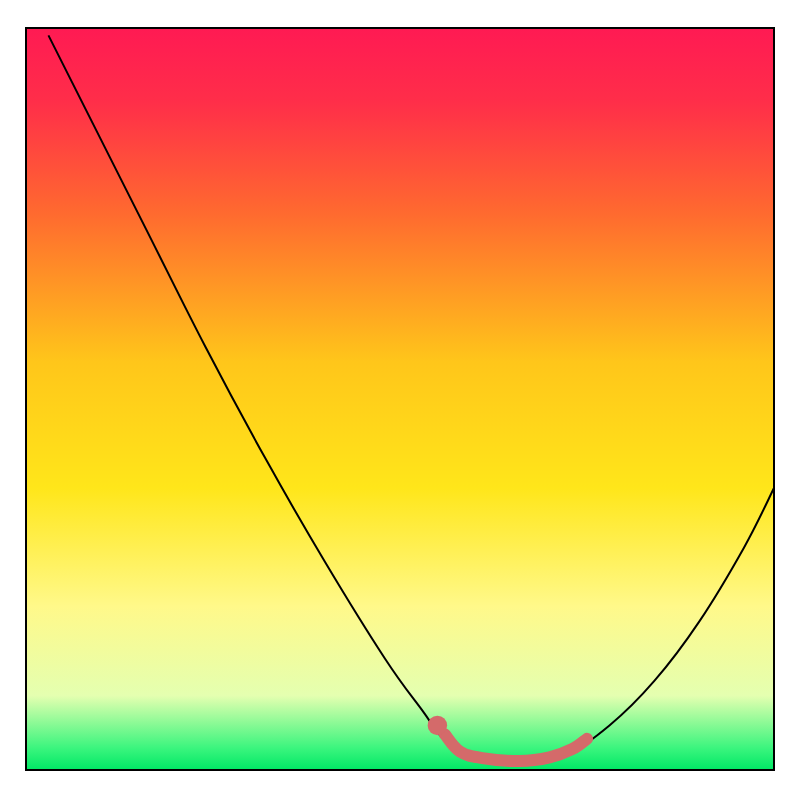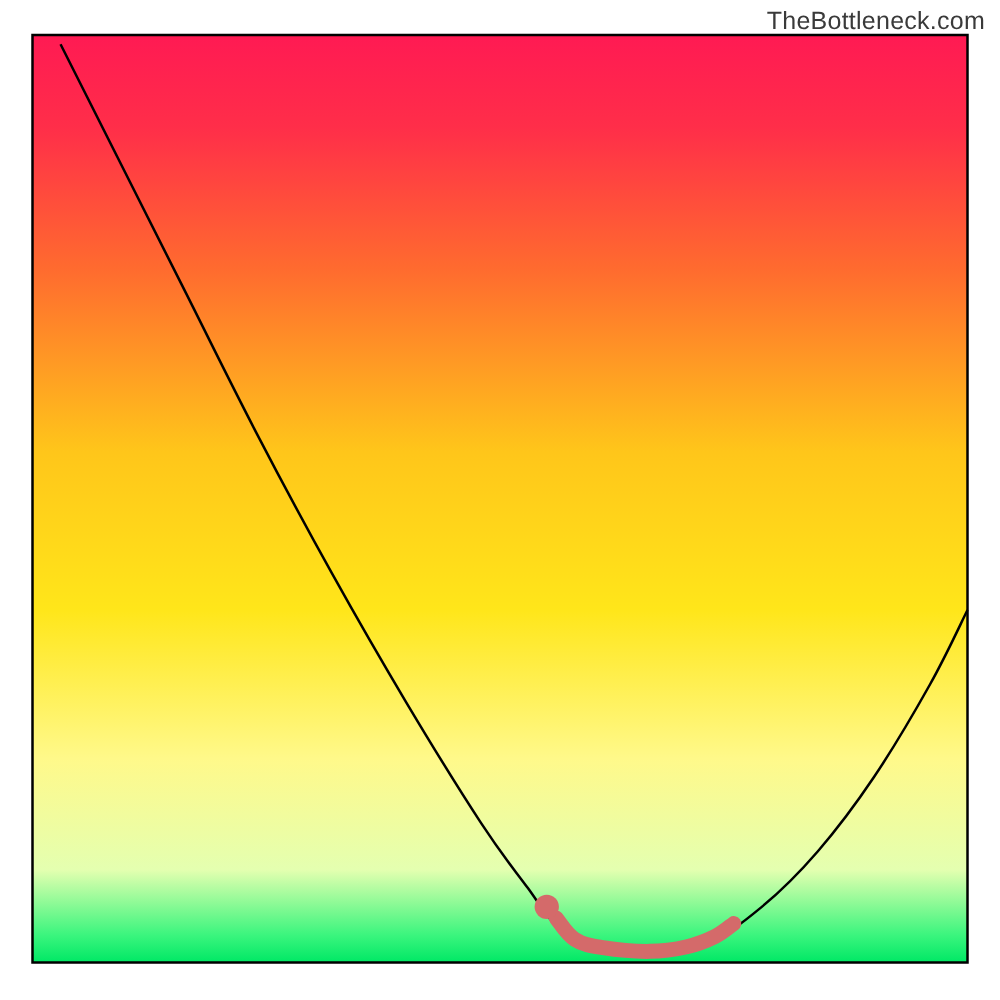--- a/index.html
+++ b/index.html
@@ -25,21 +25,20 @@
     letter-spacing: 0.2px;
   }
   svg {
     display: block;
   }
 </style>
 </head>
 <body>
 
 <div class="chart-container">
-  <div class="watermark">TheBottleneck.com</div>
   <svg id="chart-svg" width="800" height="800" viewBox="0 0 800 800">
     <defs>
       <linearGradient id="bg-grad" x1="0" y1="0" x2="0" y2="1">
           <stop offset="0%" stop-color="#ff1a53"></stop>
           <stop offset="10%" stop-color="#ff2e49"></stop>
           <stop offset="25%" stop-color="#ff6a2f"></stop>
           <stop offset="45%" stop-color="#ffc61a"></stop>
           <stop offset="62%" stop-color="#ffe61a"></stop>
           <stop offset="78%" stop-color="#fff98a"></stop>
           <stop offset="90%" stop-color="#e4ffb0"></stop>

